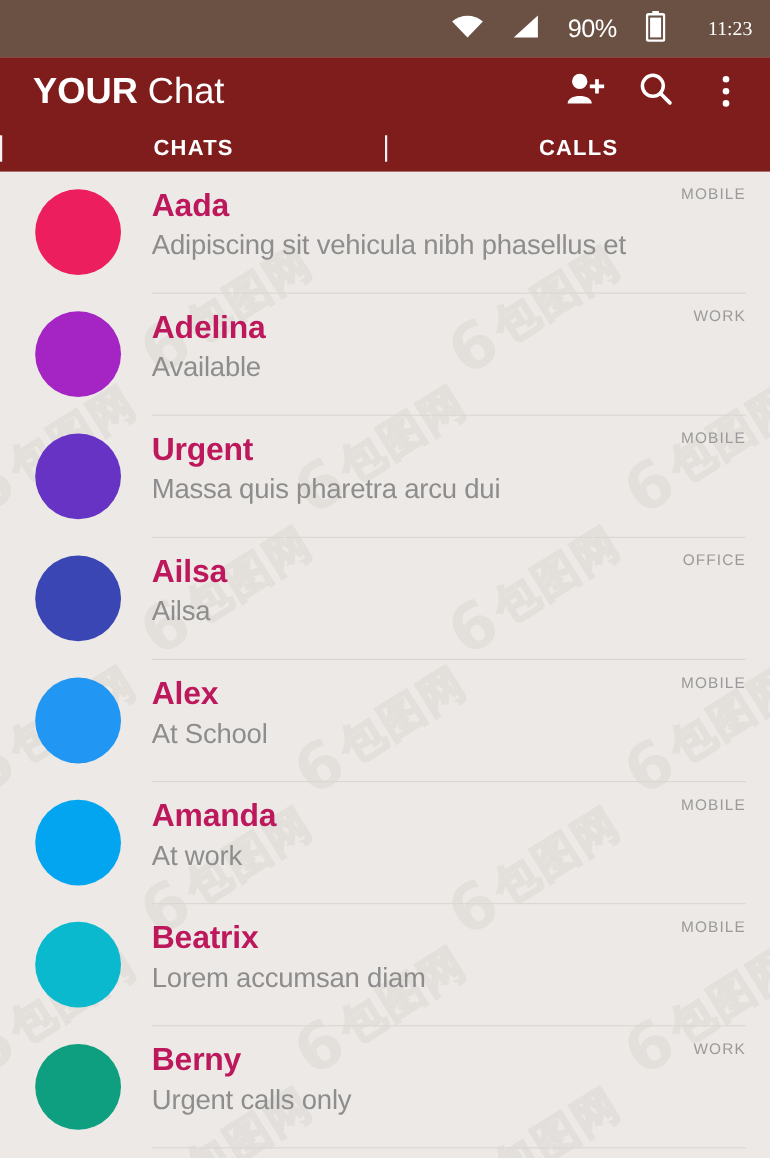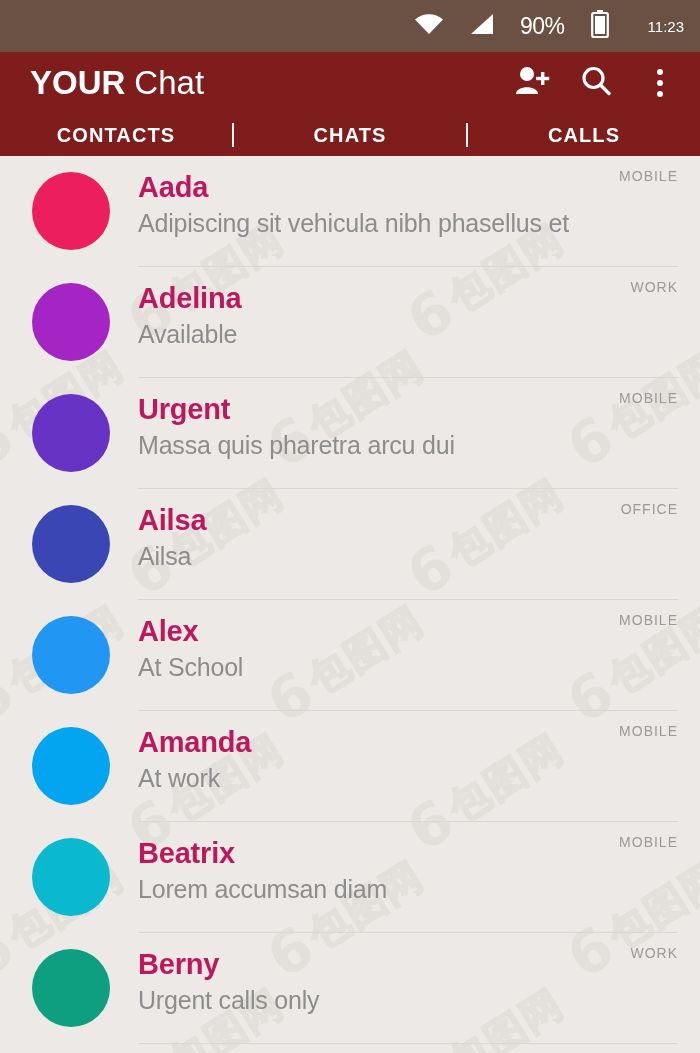--- a/index.html
+++ b/index.html
@@ -26,23 +26,24 @@
   .status-icons { display:flex; align-items:center; gap:25px; }
   .wifi-icon { display:block; }
   .signal-icon { display:block; }
   .battery-pct {
     font-size:23px;
     letter-spacing:-0.5px;
     font-family:"Liberation Sans", sans-serif;
   }
   .battery-icon { display:block; margin-left:1px; }
   .status-clock {
-    font-size:15px;
+    font-size:18px;
     margin-left:14px;
     letter-spacing:0px;
+    font-family:Liberation Serif, serif;
   }
 
   
   .app-bar {
     background:#7f1d1d;
     position:relative;
     z-index:4;
     padding-bottom:0;
     height:104px;
   }
@@ -253,21 +254,20 @@
         <span class="overflow-icon">
           <i></i>
             <i></i>
             <i></i>
         </span>
       </div>
     </div>
   </div>
 
   <div class="tab-bar">
-    <div class="tab">CONTACTS</div>
     <div class="tab-sep"></div>
     <div class="tab">CHATS</div>
     <div class="tab-sep"></div>
     <div class="tab">CALLS</div>
   </div>
 </div>
 
 <div class="content">
 
   <div class="watermarks">

